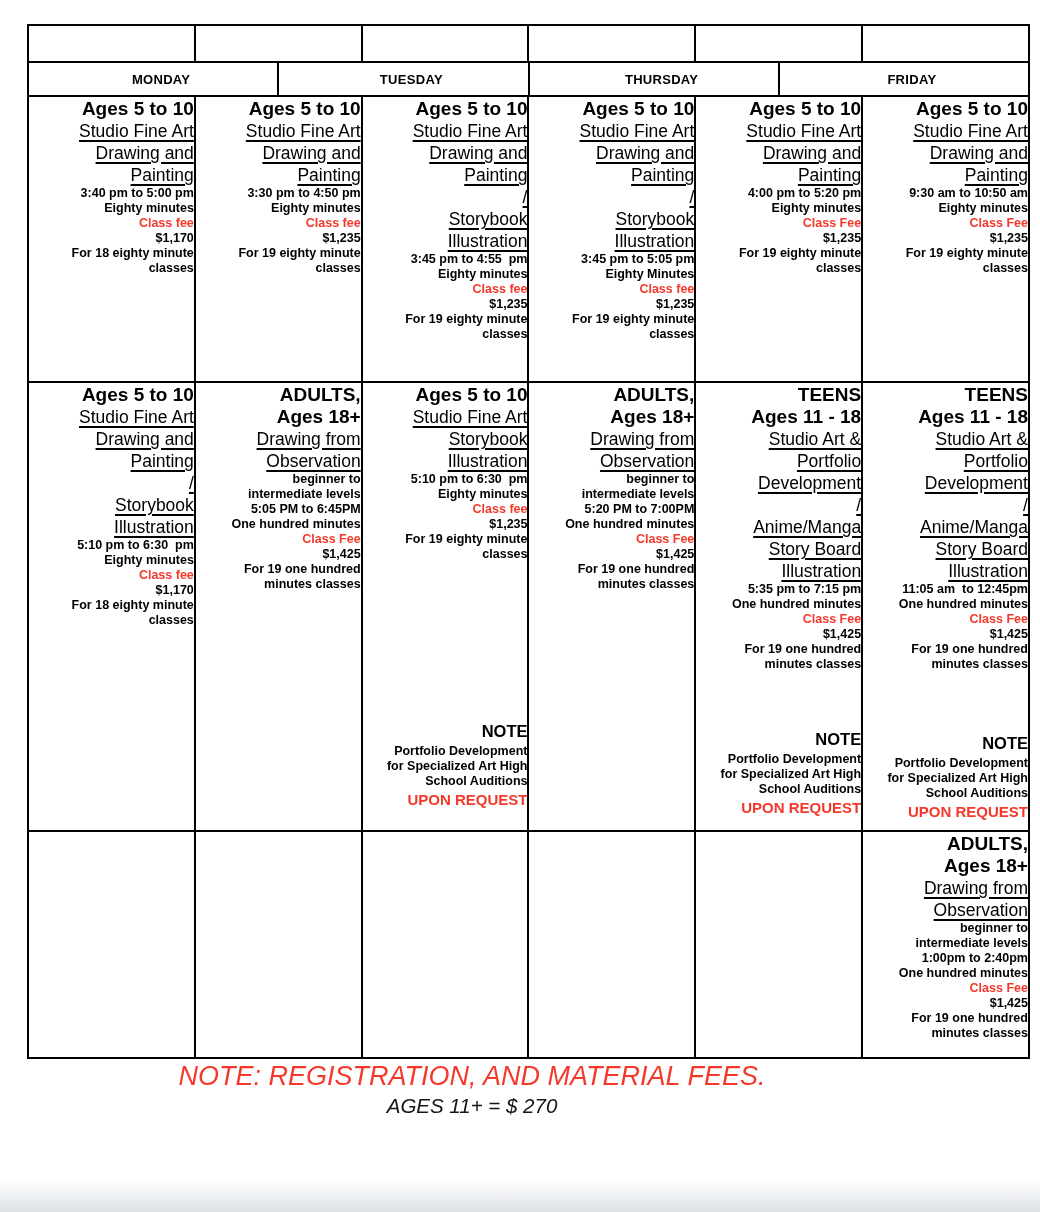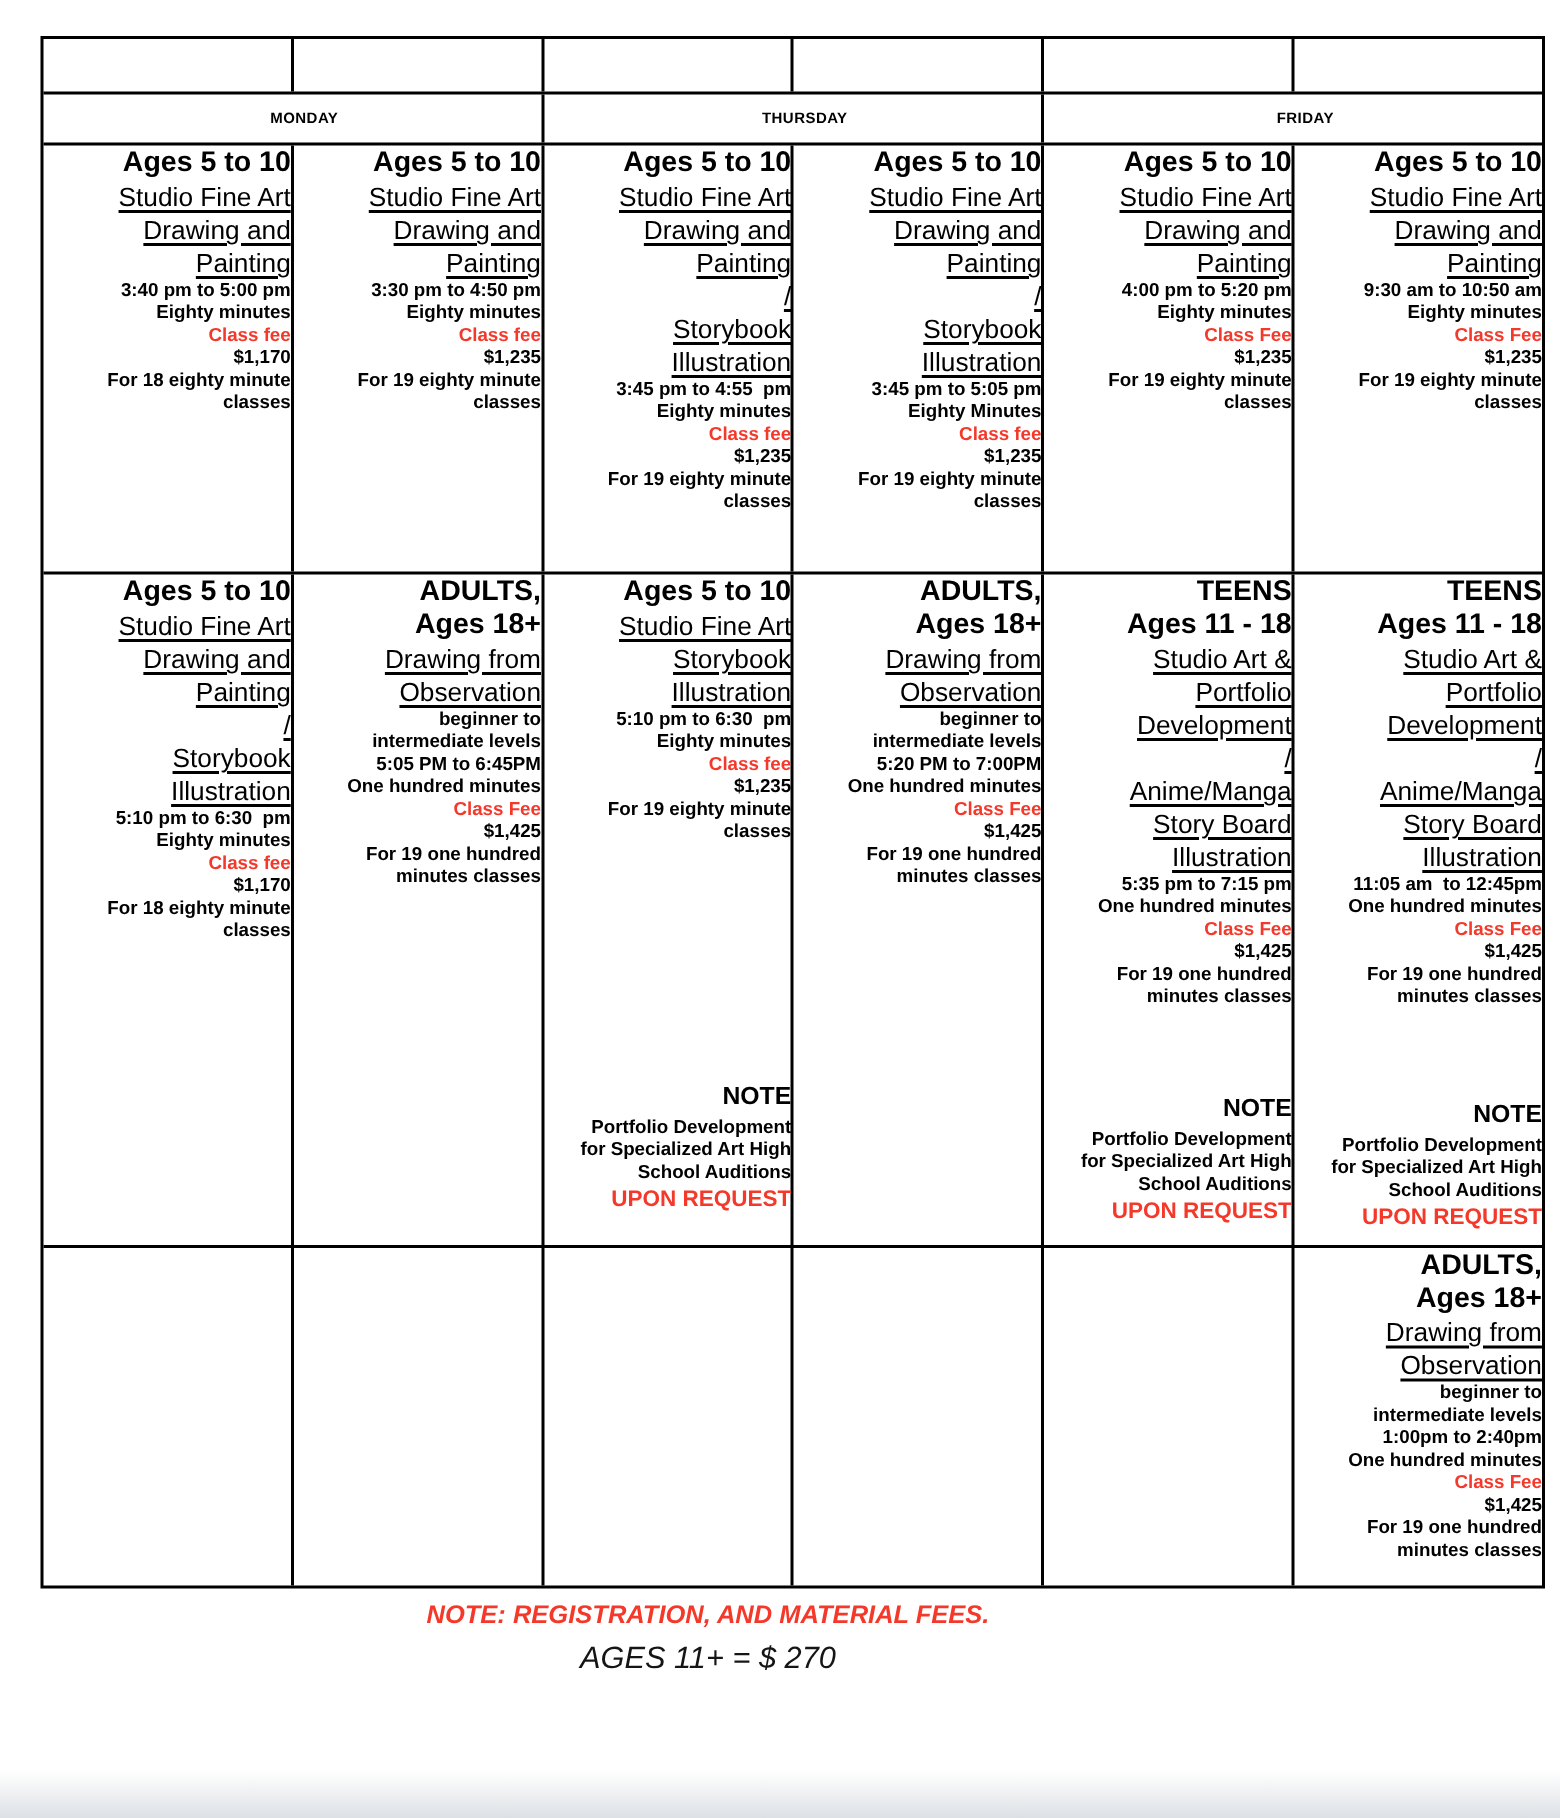--- a/index.html
+++ b/index.html
@@ -40,21 +40,21 @@
   .cell:last-child { border-right: none; }
   .r-empty { height: 37px; }
   .r-days  { height: 34px; }
   .r1 { height: 286px; }
   .r2 { height: 449px; }
   .r3 { height: 225px; }
   .day {
     display: flex;
     align-items: center;
     justify-content: center;
-    font-size: 10px;
+    font-size: 13px;
     font-weight: bold;
     letter-spacing: 0.3px;
     color: #000;
     margin-left: 16px;
   }
   .content {
     display: flex;
     flex-direction: column;
     align-items: stretch;
     text-align: right;
@@ -116,23 +116,23 @@
   .footer {
     position: absolute;
     left: 27px;
     top: 1062px;
     width: 890px;
     text-align: center;
     font-style: italic;
   }
   .f-red {
     color: var(--red);
-    font-size: 17px;
+    font-size: 27px;
     line-height: 29px;
-    font-weight: bold;
+    font-weight: normal;
   }
   .f-line {
     color: #151515;
     font-size: 20.5px;
     line-height: 29px;
     font-weight: normal;
   }
   .bottom-fade {
     position: absolute;
     left: 0;
@@ -154,20 +154,21 @@
       <div class="cell"></div>
       <div class="cell"></div>
       <div class="cell"></div>
       <div class="cell"></div>
       <div class="cell"></div>
       <div class="cell"></div>
     </div>
 
     <div class="row r-days">
       <div class="cell day">MONDAY</div>
+      <div class="cell day">TUESDAY</div>
       <div class="cell day">THURSDAY</div>
       <div class="cell day">FRIDAY</div>
     </div>
 
     <div class="row r1">
       <div class="cell content">
           <div class="ln-h">Ages 5 to 10</div>
           <div class="ln-u">Studio Fine Art</div>
           <div class="ln-u">Drawing and</div>
           <div class="ln-u">Painting</div>

